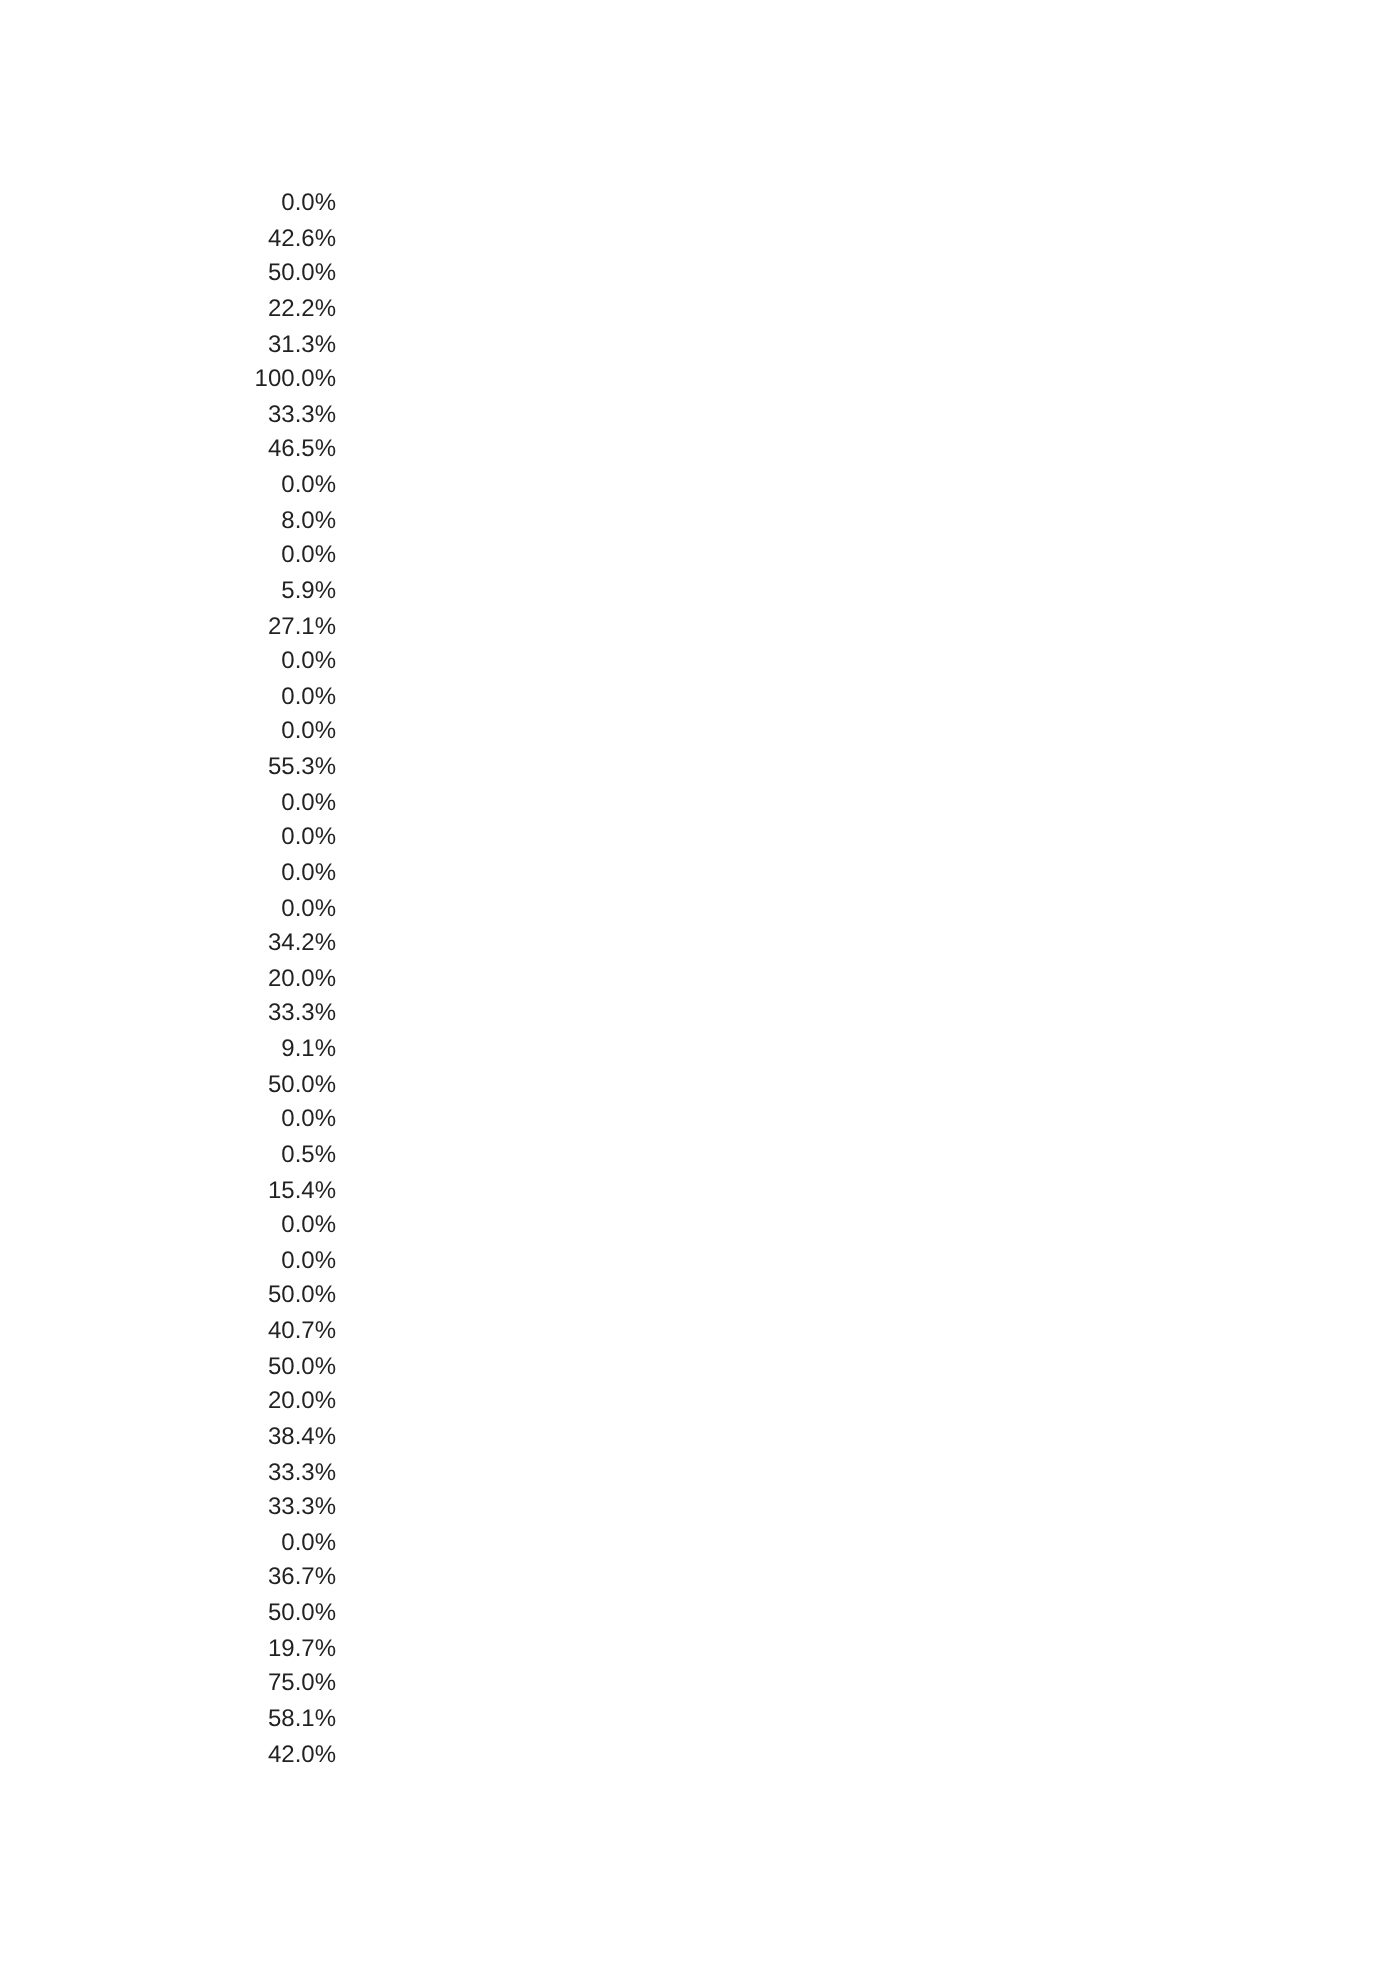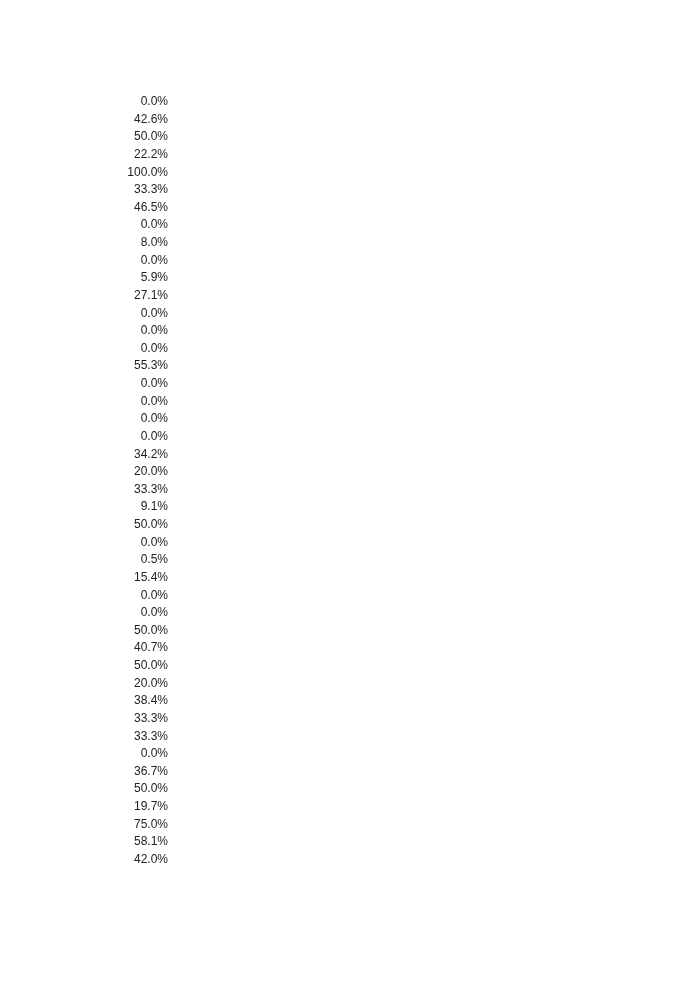--- a/index.html
+++ b/index.html
@@ -31,20 +31,21 @@
     }
   </style>
 </head>
 <body style="background: rgb(255, 255, 255);">
 
 <div class="value-column" style="color: rgb(34, 34, 34);">
     <div class="value-row">0.0%</div>
     <div class="value-row">42.6%</div>
     <div class="value-row">50.0%</div>
     <div class="value-row">22.2%</div>
+    <div class="value-row">31.3%</div>
     <div class="value-row">100.0%</div>
     <div class="value-row">33.3%</div>
     <div class="value-row">46.5%</div>
     <div class="value-row">0.0%</div>
     <div class="value-row">8.0%</div>
     <div class="value-row">0.0%</div>
     <div class="value-row">5.9%</div>
     <div class="value-row">27.1%</div>
     <div class="value-row">0.0%</div>
     <div class="value-row">0.0%</div>

